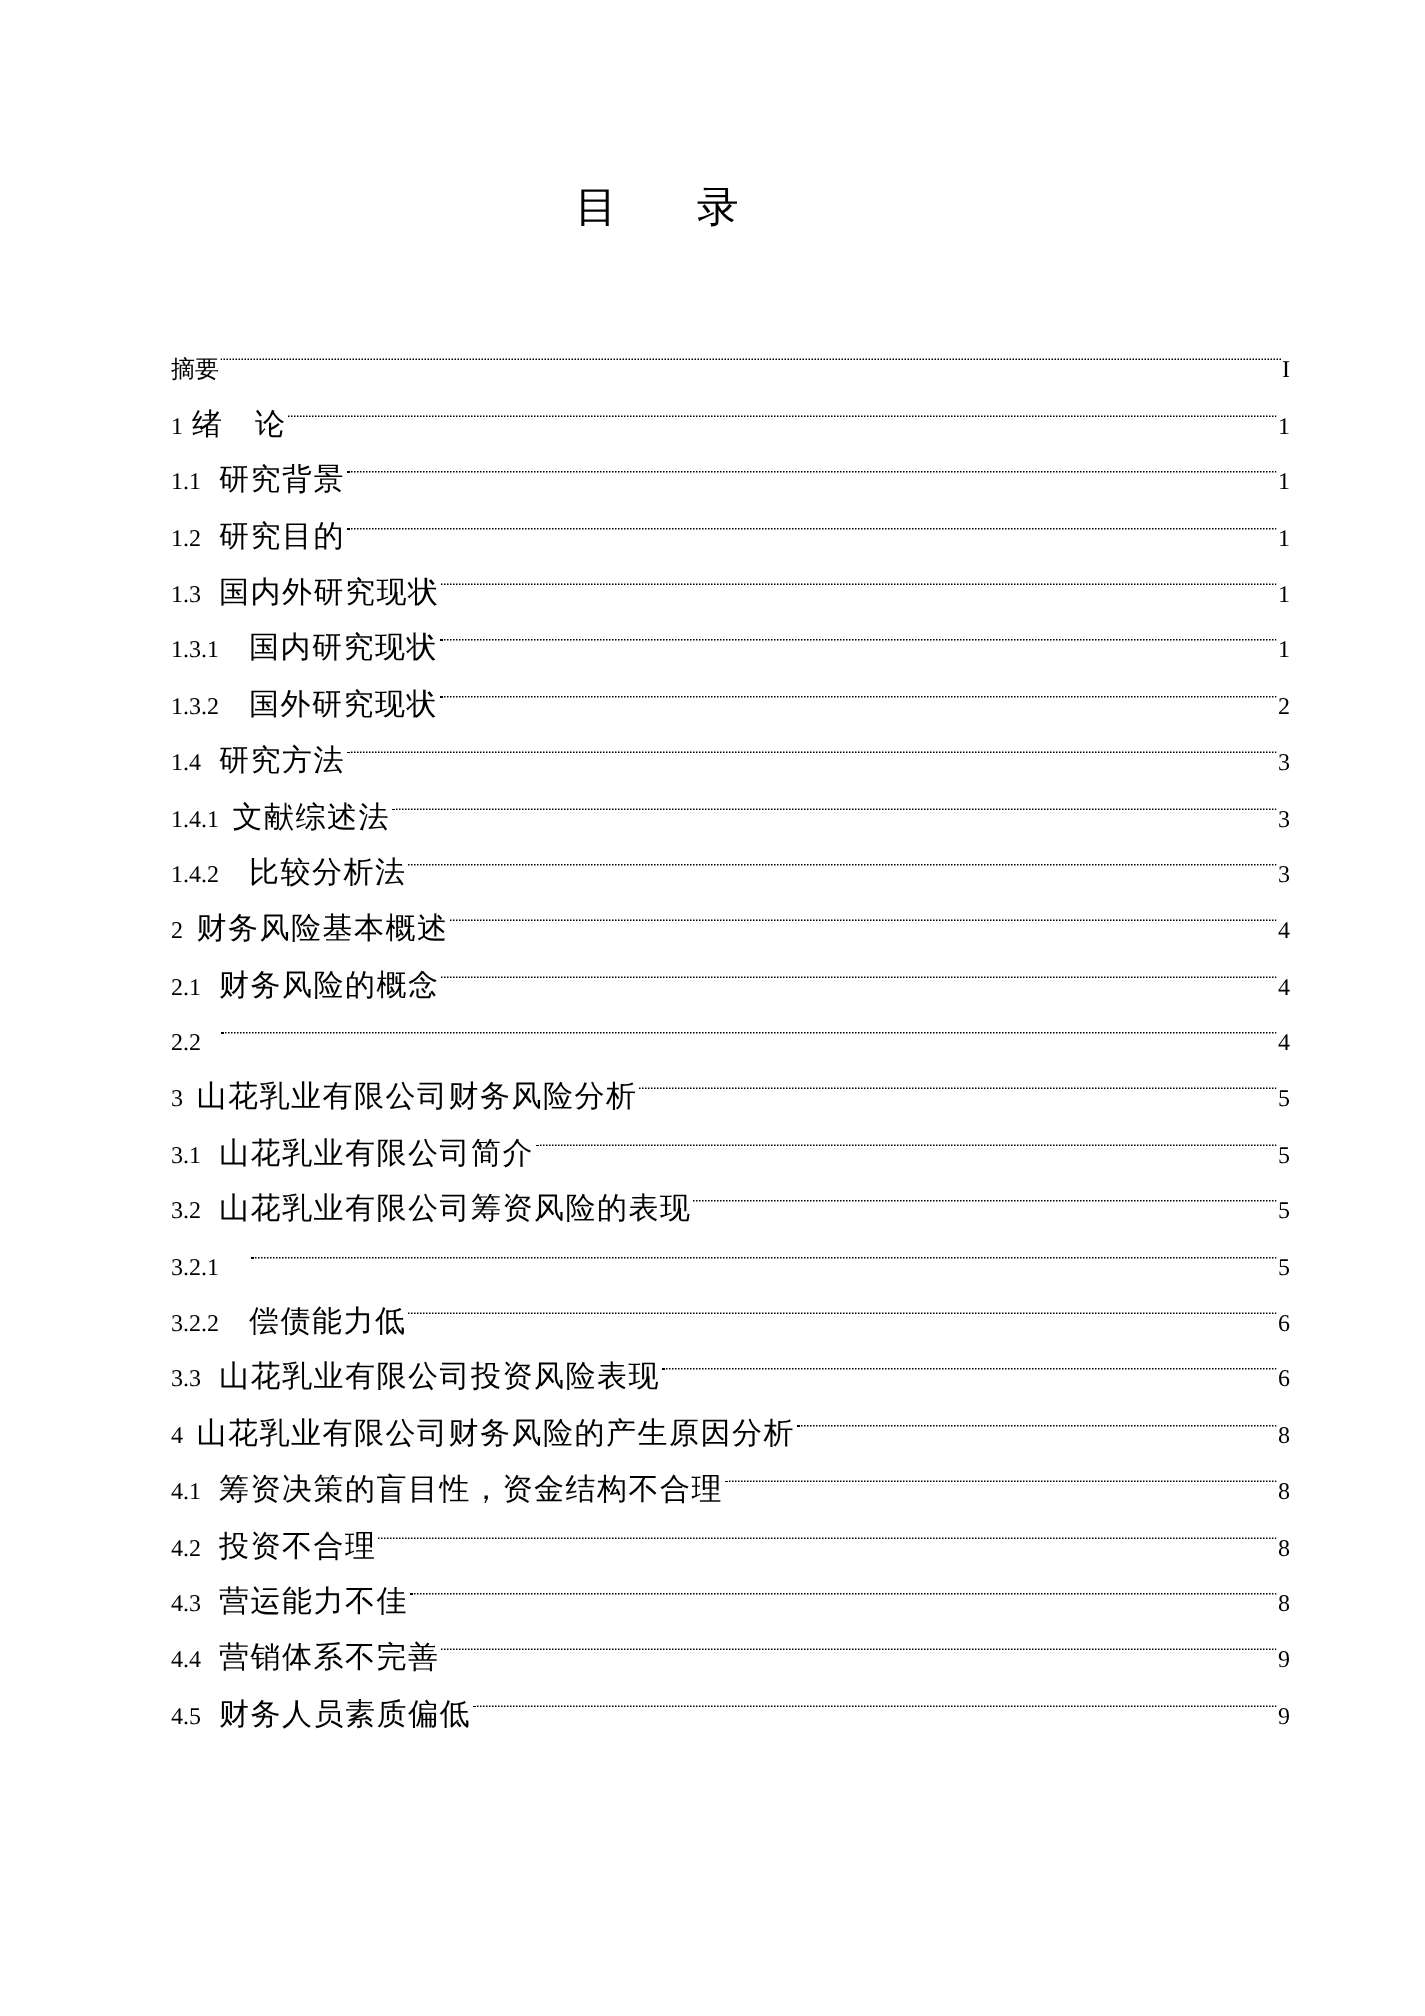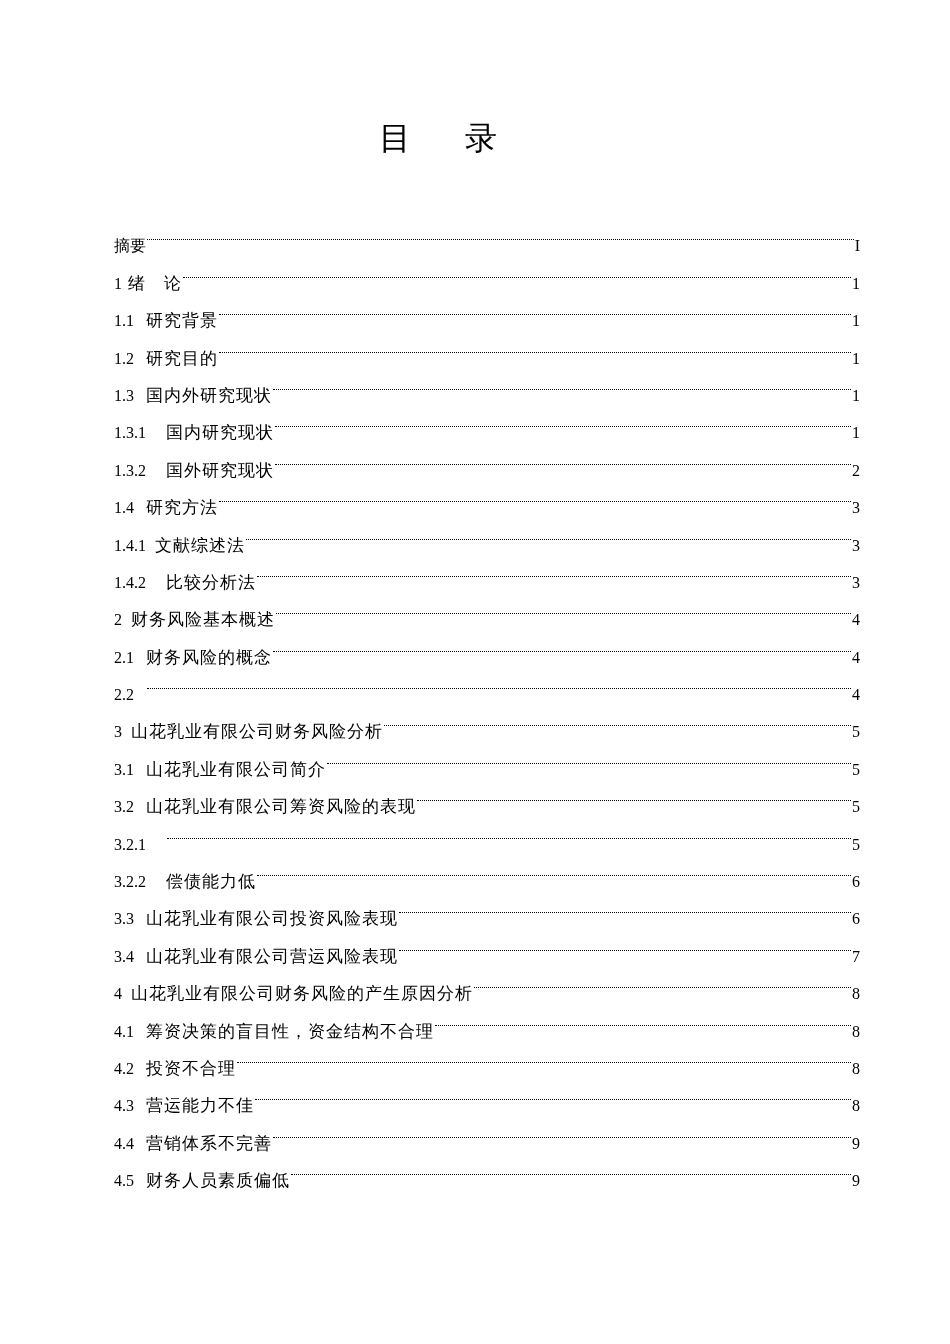--- a/index.html
+++ b/index.html
@@ -15,21 +15,21 @@
       font-family: "Liberation Serif", "DejaVu Serif", serif;
       color: #000000;
     }
     .page-title {
       position: absolute;
       top: 120px;
       left: 0;
       width: 876px;
       text-align: center;
       font-family: "DejaVu Sans", "Liberation Sans", sans-serif;
-      font-size: 32px;
+      font-size: 28px;
       letter-spacing: 22px;
       text-indent: 22px;
       line-height: 36px;
       font-weight: normal;
       margin: 0;
     }
     .toc {
       position: absolute;
       top: 214px;
       left: 114px;
@@ -51,21 +51,21 @@
       flex: 0 0 auto;
       letter-spacing: 0;
     }
     .toc-gap-sm { display: inline-block; width: 9px; }
     .toc-gap-md { display: inline-block; width: 12px; }
     .toc-gap-lg { display: inline-block; width: 20px; }
     .toc-gap-xs { display: inline-block; width: 6px; }
     .toc-label {
       flex: 0 0 auto;
       font-family: "DejaVu Serif", "Liberation Serif", serif;
-      font-size: 17px;
+      font-size: 20px;
       letter-spacing: 1px;
     }
     .toc-leader {
       flex: 1 1 auto;
       overflow: hidden;
       margin: 0 1px;
       position: relative;
       height: 37.4px;
     }
     .toc-leader::before {
@@ -211,27 +211,20 @@
     <span class="toc-page">6</span>
   </li>
     <li class="toc-row">
     <span class="toc-num">3.3</span>
     <span class="toc-gap toc-gap-md"></span>
     <span class="toc-label">山花乳业有限公司投资风险表现</span>
     <span class="toc-leader"></span>
     <span class="toc-page">6</span>
   </li>
     <li class="toc-row">
-    <span class="toc-num">3.4</span>
-    <span class="toc-gap toc-gap-md"></span>
-    <span class="toc-label">山花乳业有限公司营运风险表现</span>
-    <span class="toc-leader"></span>
-    <span class="toc-page">7</span>
-  </li>
-    <li class="toc-row">
     <span class="toc-num">4</span>
     <span class="toc-gap toc-gap-sm"></span>
     <span class="toc-label">山花乳业有限公司财务风险的产生原因分析</span>
     <span class="toc-leader"></span>
     <span class="toc-page">8</span>
   </li>
     <li class="toc-row">
     <span class="toc-num">4.1</span>
     <span class="toc-gap toc-gap-md"></span>
     <span class="toc-label">筹资决策的盲目性，资金结构不合理</span>

